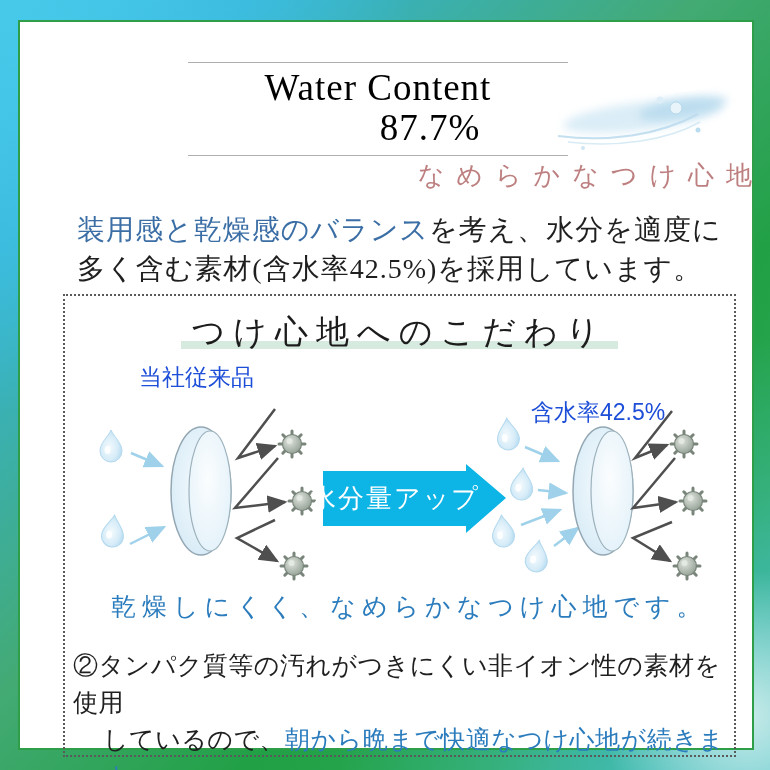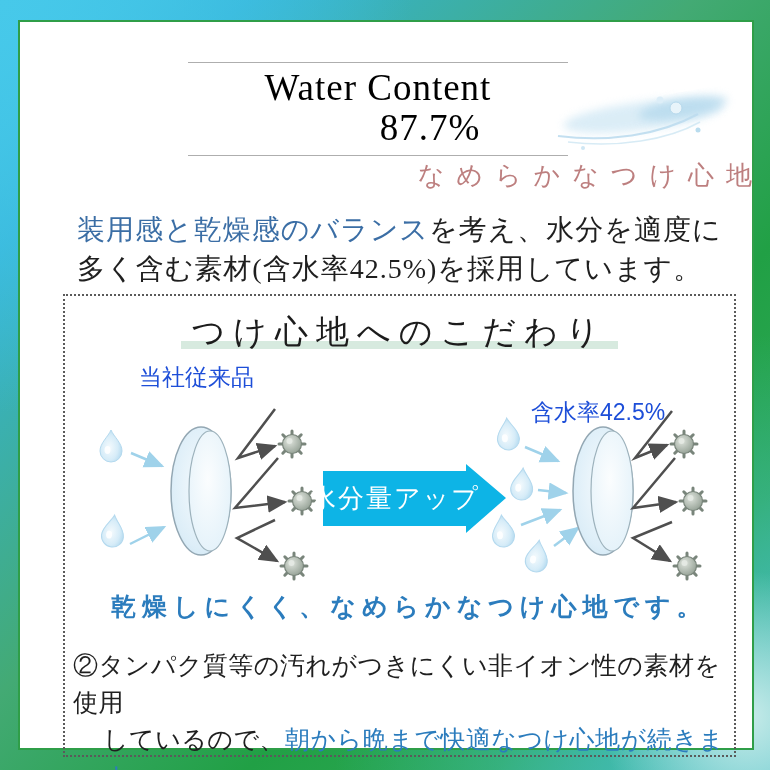--- a/index.html
+++ b/index.html
@@ -34,21 +34,21 @@
   .fbox-title span{background:linear-gradient(to bottom,transparent 76%,#d7eadf 76%,#d7eadf 96%,transparent 96%);
     padding:0 10px;}
   .lbl{position:absolute;font-family:"Liberation Sans","DejaVu Sans",sans-serif;
     font-size:23px;color:#1d4ed8;}
   .lbl-before{left:74px;top:66px;}
   .lbl-after{left:466px;top:66px;margin-top:35px;}
   .diagram{position:absolute;left:1px;top:98px;}
   
   .pts{position:absolute;left:8px;top:292px;width:655px;
     font-size:25px;line-height:37px;color:#1f1f1f;letter-spacing:0.5px;}
-  .pt-indent{padding-left:38px;font-weight:bold;}
+  .pt-indent{padding-left:38px;}
   .pt-indent2{padding-left:30px;}
   .blue-bright{color:#2b7cbd;}
   .ls-wide{letter-spacing:6px;}
   .gap{margin-top:22px;}
 </style>
 </head>
 <body>
 
 <div class="page">
   <div class="card">

